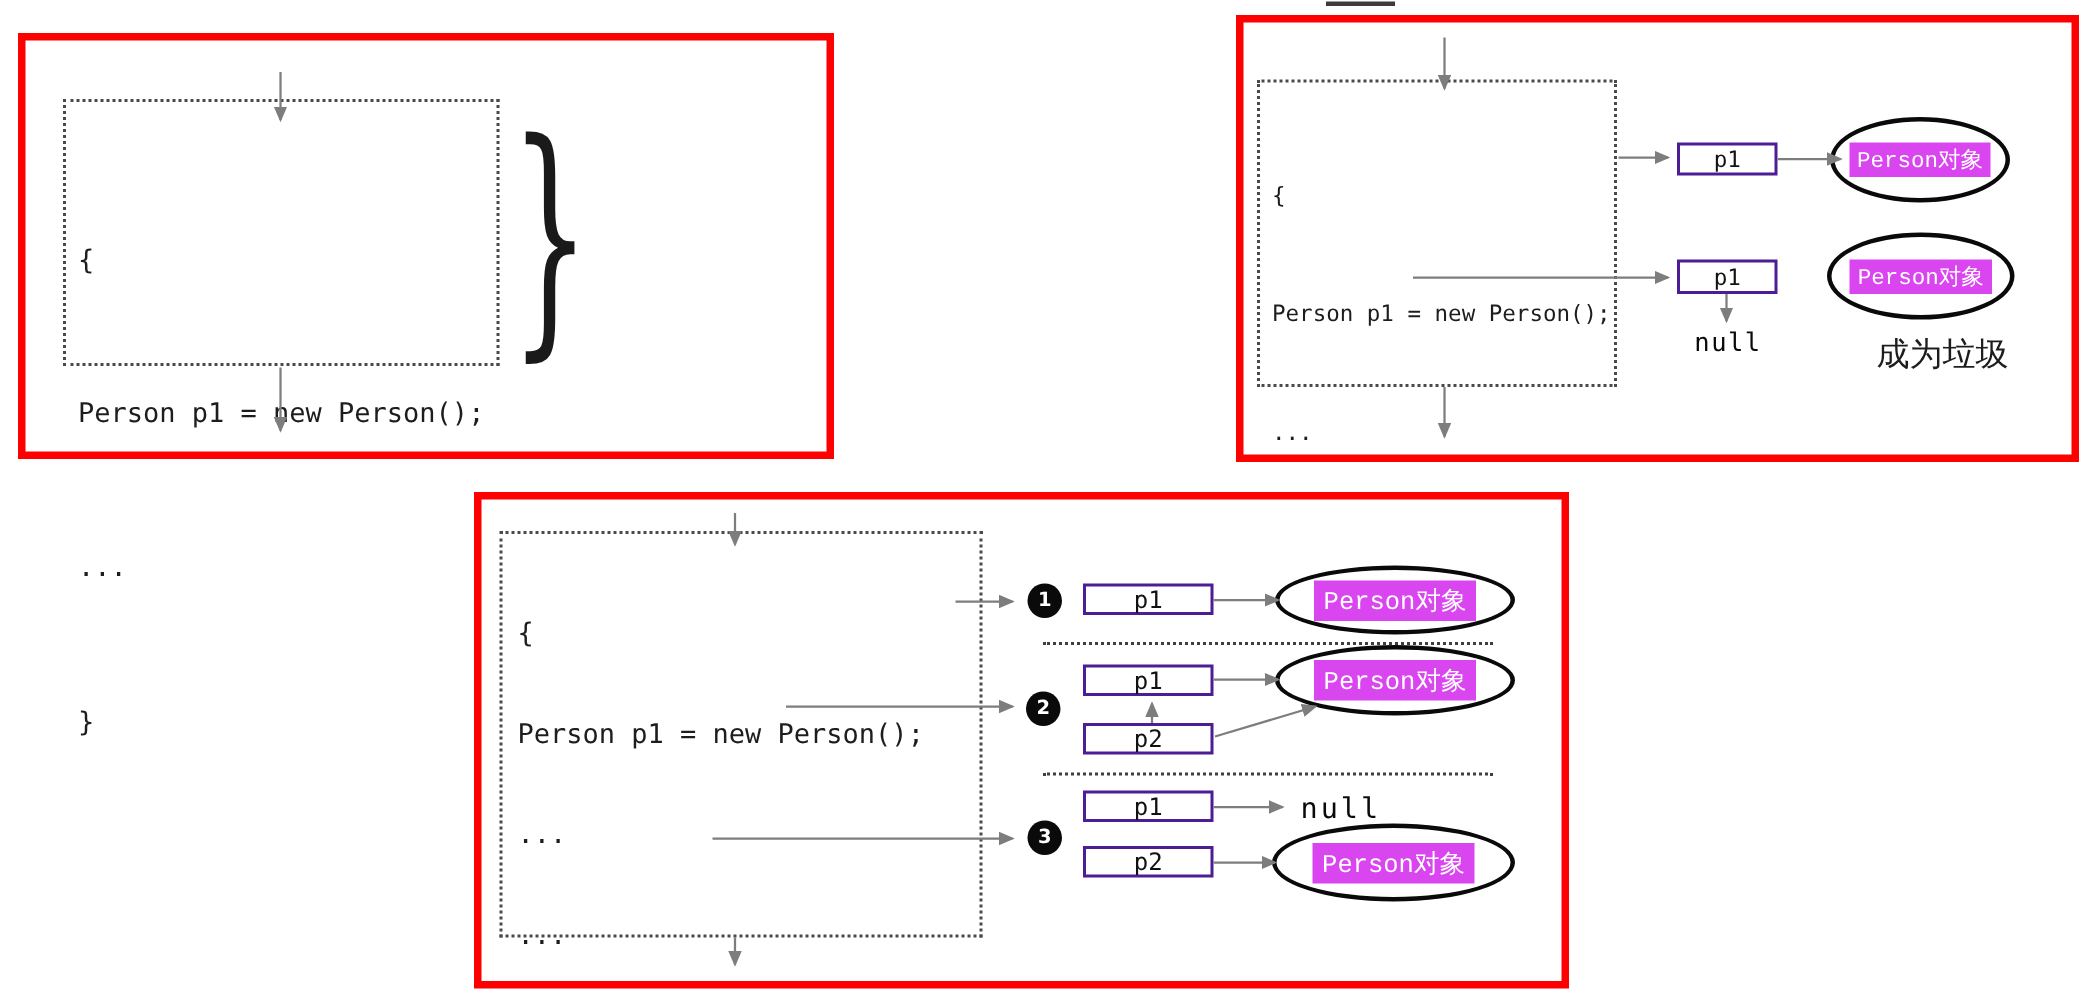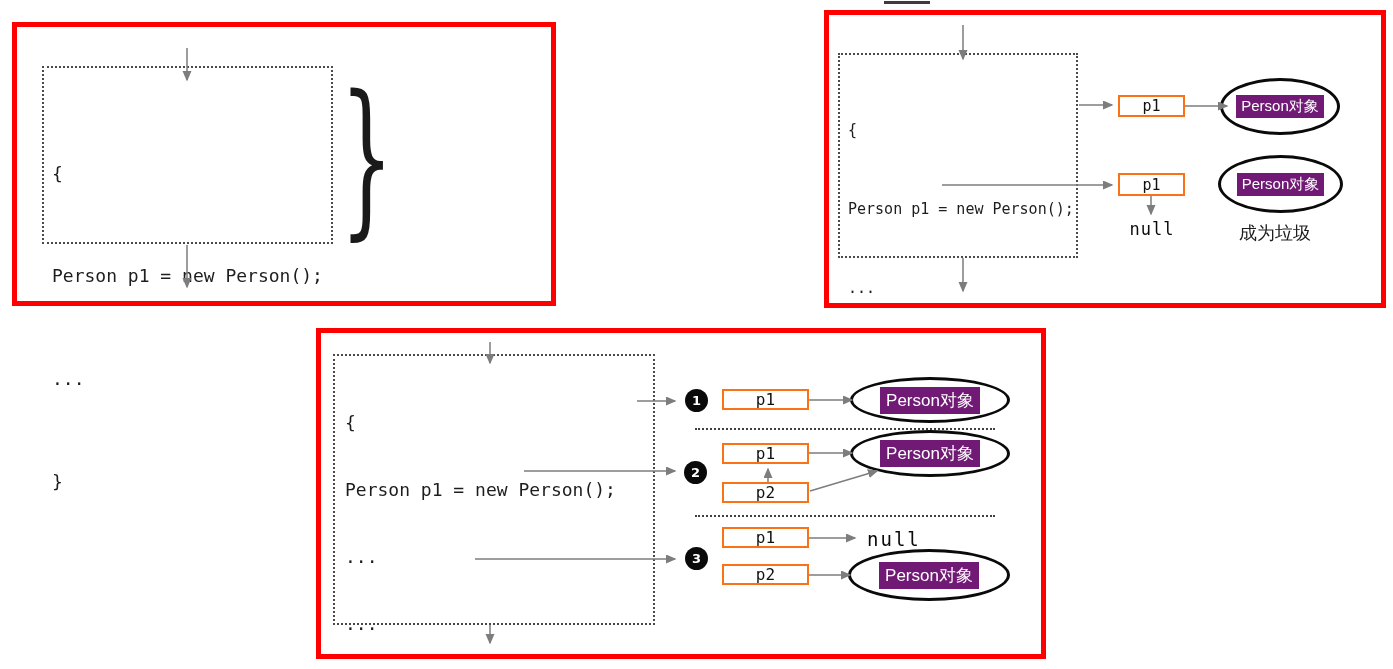--- a/index.html
+++ b/index.html
@@ -12,28 +12,28 @@
 
   .dotted-box { position:absolute; border:2px dotted #4a4a4a; background:transparent; }
 
   .code { position:absolute; font-family:"DejaVu Sans Mono","Liberation Mono",monospace;
           color:#1d1d1d; white-space:pre; }
   .code > div { white-space:pre; }
   .code-p1 { font-size:18px; line-height:34.3px; }
   .code-p2 { font-size:15px; line-height:26.2px; }
   .code-p3 { font-size:18px; line-height:22.4px; }
 
-  .refbox { position:absolute; border:2px solid #f97316; background:#fff;
+  .refbox { position:absolute; border:2px solid #4c1d95; background:#fff;
             display:flex; align-items:center; justify-content:center;
             font-family:"DejaVu Sans Mono","Liberation Mono",monospace; color:#111; }
 
   .oval { position:absolute; border:3px solid #0a0a0a; border-radius:50%; background:#fff;
           display:flex; align-items:center; justify-content:center; }
-  .objrect { background:#701a75; color:#ffffff; white-space:nowrap;
-             font-family:Liberation Sans, sans-serif; }
+  .objrect { background:#d946ef; color:#ffffff; white-space:nowrap;
+             font-family:Liberation Mono, monospace; }
 
   .badge { position:absolute; width:23px; height:23px; border-radius:50%; background:#0a0a0a;
            color:#fff; font-size:13px; font-weight:bold; display:flex; align-items:center;
            justify-content:center; }
 
   .sep { position:absolute; height:0; border-top:2px dotted #3f3f3f; }
 
   .brace { position:absolute; font-family:"DejaVu Serif","Liberation Serif",serif;
            font-size:168px; line-height:133px; color:#1a1a1a;
            transform:scaleX(0.5); transform-origin:left center; }
@@ -98,21 +98,21 @@
     </div>
 
     <div class="refbox" style="left:289px; top:158px; width:67px; height:23px; font-size:15px;">p1</div>
 
     <div class="nullval" style="left:292px; top:204px; width:62px; text-align:center; font-size:17px; letter-spacing:1px;">null</div>
 
     <div class="oval" style="left:389px; top:140px; width:125px; height:58px;">
       <div class="objrect" style="font-size:15px; padding:2px 5px;">Person对象</div>
     </div>
 
-    <div class="cjk" style="left:410px; top:206px; width:100px; text-align:left; font-size:18px;">成为垃圾</div>
+    <div class="cjk" style="left:410px; top:206px; width:100px; text-align:right; font-size:22px;">成为垃圾</div>
 
     <svg class="overlay" width="552" height="288">
       <defs>
         <marker id="ah2" markerWidth="9" markerHeight="8" refX="6" refY="3" orient="auto">
           <path d="M0,0 L7,3 L0,6 z" fill="#7d7d7d"></path>
         </marker>
       </defs>
       <line x1="134" y1="10" x2="134" y2="44" stroke="#7d7d7d" stroke-width="1.5" marker-end="url(#ah2)"></line>
       <line x1="250" y1="90" x2="283" y2="90" stroke="#7d7d7d" stroke-width="1.5" marker-end="url(#ah2)"></line>
       <line x1="356" y1="91" x2="398" y2="91" stroke="#7d7d7d" stroke-width="1.5" marker-end="url(#ah2)"></line>

